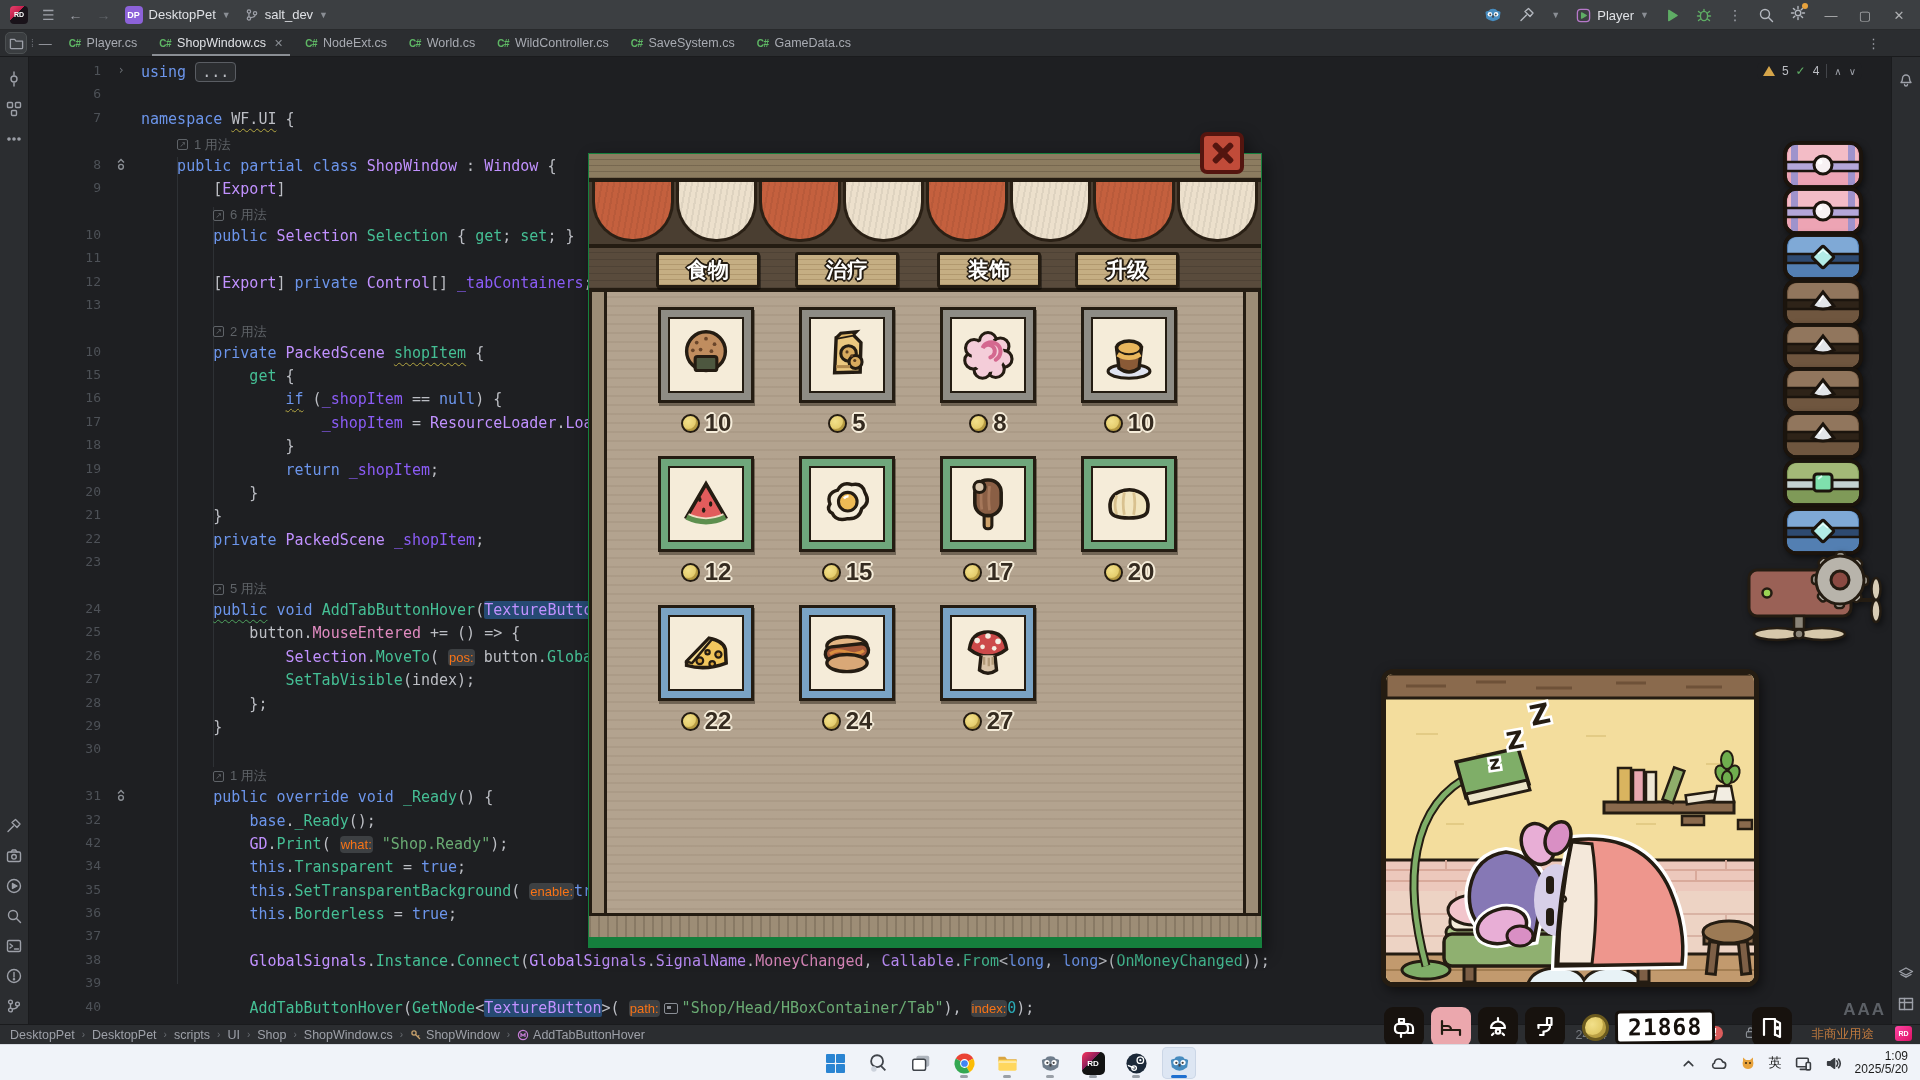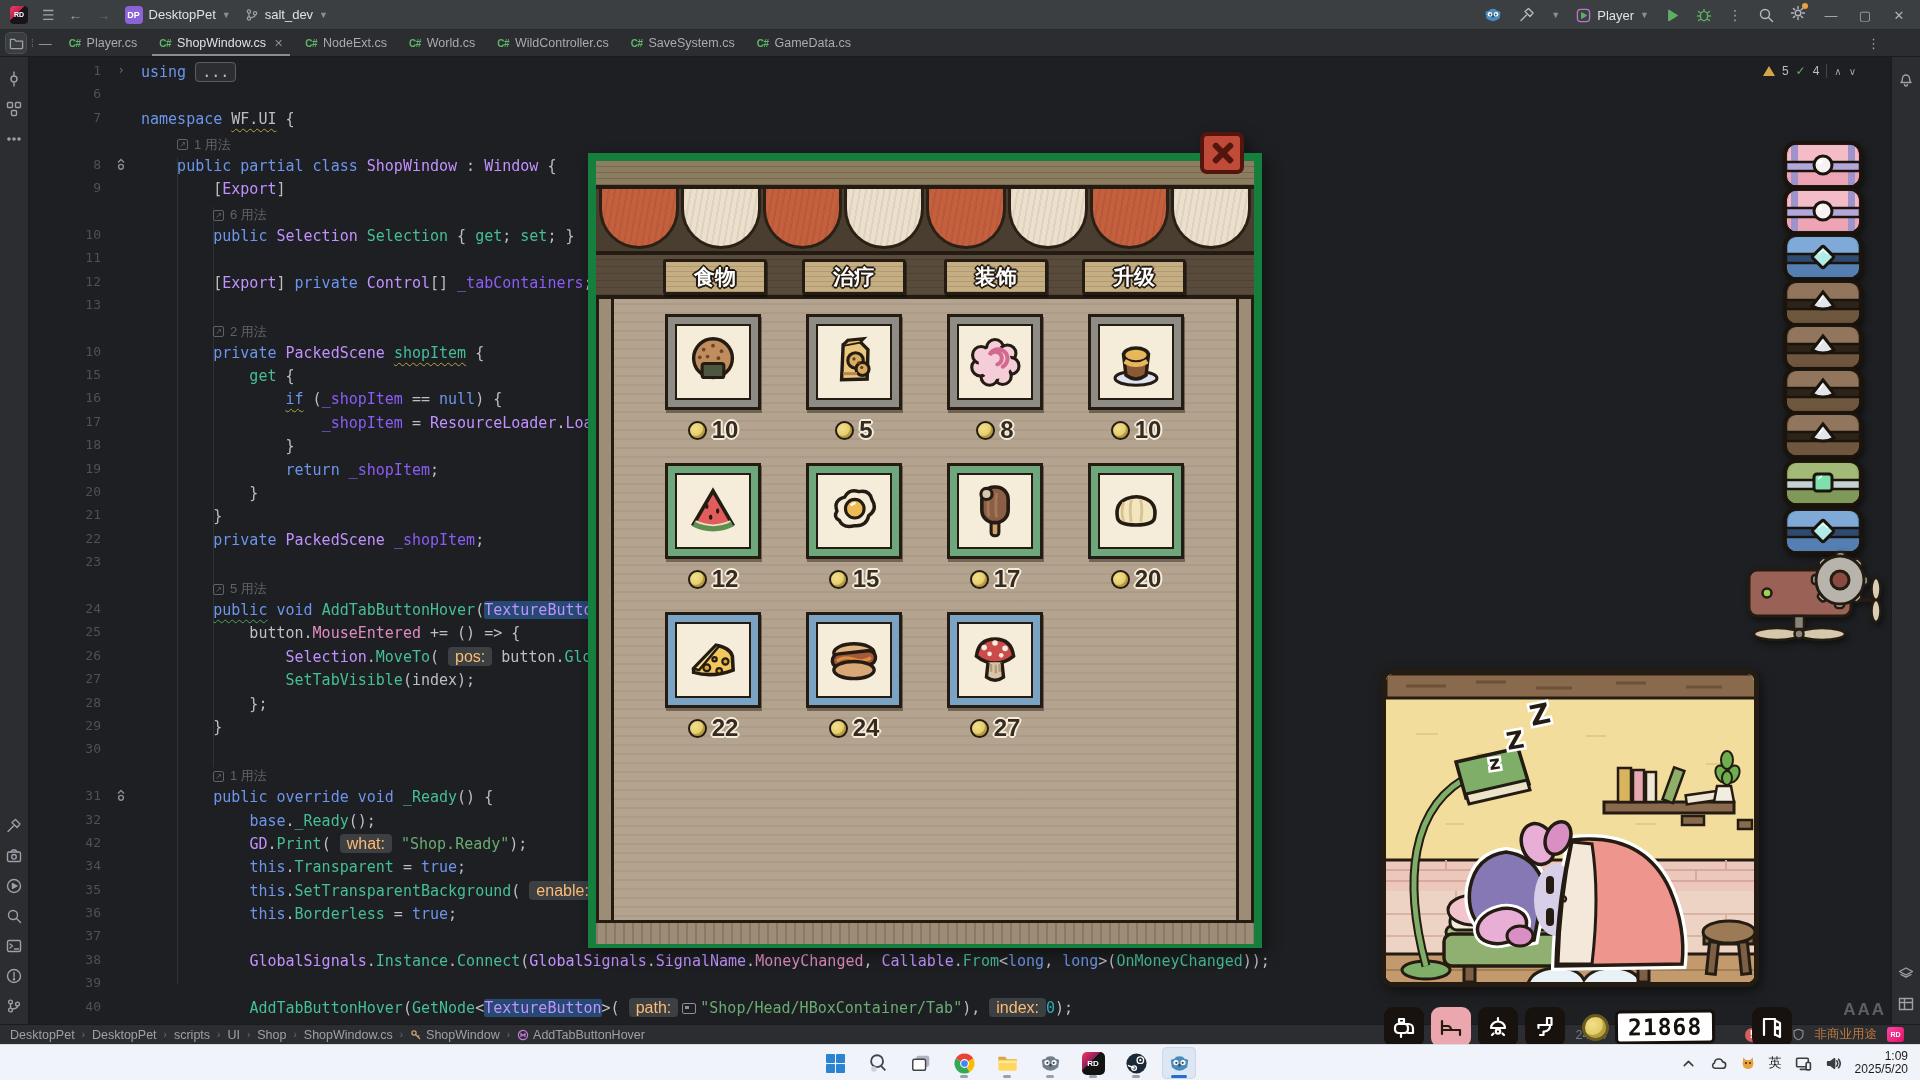--- a/index.html
+++ b/index.html
@@ -48,39 +48,39 @@
   .ln{width:72px;text-align:right;color:#4D5157;font-size:13px;flex:none}
   .gic{width:40px;flex:none;text-align:center;color:#8a8e94;font-size:11px}
   .cd{white-space:pre}
   .tk-k{color:#6C95EB}.tk-t{color:#C191FF}.tk-m{color:#45BF95}.tk-s{color:#6AAB73}
   .tk-e{color:#E08BC0}.tk-f{color:#8b5cf6}.tk-p{color:#BCBEC4}.tk-n{color:#2AACB8}
   .tk-ky{color:#6C95EB;text-decoration:underline wavy #B3A642 1px;text-underline-offset:4px}
   .tk-kg{color:#6C95EB;text-decoration:underline wavy #4FA45F 1px;text-underline-offset:4px}
   .tk-uy{color:#BCBEC4;text-decoration:underline wavy #B3A642 1px;text-underline-offset:4px}
   .tk-my{color:#45BF95;text-decoration:underline wavy #B3A642 1px;text-underline-offset:4px}
   .tk-thl{color:#C191FF;background:#264A73;border-radius:2px}
-  .tk-hint{background:#3D4043;color:#fdba74;border-radius:4px;padding:1px 7px;font-size:16px;font-family:"Liberation Sans",sans-serif}
+  .tk-hint{background:#3D4043;color:#f97316;border-radius:4px;padding:1px 1px;font-size:13px;font-family:"Liberation Sans",sans-serif}
   .tk-fold{border:1px solid #5A5D63;background:#2B2D30;color:#BCBEC4;border-radius:4px;padding:0 6px}
   .tk-scene{display:inline-block;width:14px;height:11px;border:1.5px solid #8A8E95;border-radius:2px;margin:0 4px;vertical-align:middle;position:relative}
   .tk-scene::after{content:"";position:absolute;left:2px;top:2px;width:4px;height:3px;background:#8A8E95}
   .annrow{color:#5F6368;font-size:13px;font-family:"Liberation Sans",sans-serif;display:flex;align-items:center}
   .ann-ic{display:inline-block;width:11px;height:11px;border:1px solid #5F6368;border-radius:2px;margin-right:6px;font-size:8px;line-height:10px;text-align:center;color:#5F6368}
   #inspect{position:absolute;right:28px;top:5px;display:flex;align-items:center;gap:7px;color:#BCBEC4;font-size:12px;background:#1E1F22;padding:2px 6px;border-radius:6px}
   .warn-tri{width:0;height:0;border-left:6px solid transparent;border-right:6px solid transparent;border-bottom:10px solid #D5A54A}
   .ok-check{color:#5FAD65;font-size:12px}
   .insp-sep{width:1px;height:14px;background:#43454a}
   #stripe{position:absolute;right:0;top:57px;bottom:56px;width:30px;z-index:2}
   .mark{position:absolute;left:8px;width:9px;height:3px;border-radius:1px}
 
   
   #statusbar{position:absolute;left:0;bottom:36px;width:1920px;height:20px;background:#2B2D30;border-top:1px solid #1a1b1d;display:flex;align-items:center;font-size:12.5px;color:#9DA0A8;z-index:5}
   #crumbs{display:flex;align-items:center;gap:7px;padding-left:10px}
   .crumb{display:flex;align-items:center;gap:4px}
   .crumb-sep{color:#6a6e73;font-size:10px}
-  .sb-right{position:absolute;right:16px;display:flex;align-items:center;gap:10px}
+  .sb-right{position:absolute;right:8px;display:flex;align-items:flex-start;gap:21px}
   .sb-mid{position:absolute;left:1552px;display:flex;align-items:center;gap:13px;color:#787c82}
   .err-badge{width:14px;height:14px;border-radius:50%;background:#DB5C5C;color:#fff;font-size:10px;font-weight:bold;text-align:center;line-height:14px}
   .license{color:#C07A3E}
   .rd-badge{width:17px;height:15px;border-radius:3px;background:linear-gradient(135deg,#ff45a4,#dd1265);color:#fff;font-size:7px;font-weight:bold;display:flex;align-items:center;justify-content:center}
   #aaa{position:absolute;right:34px;bottom:60px;color:#5c6066;font-size:17px;font-weight:bold;letter-spacing:2px;z-index:6}
 
   
   #taskbar{position:absolute;left:0;bottom:0;width:1920px;height:36px;background:#f0f3f9;border-top:1px solid #d9dce3;z-index:40}
   #tb-apps{position:absolute;left:818px;top:0;height:36px;display:flex;align-items:center;gap:9px}
   .app{width:34px;height:32px;display:flex;align-items:center;justify-content:center;position:relative;border-radius:5px}
@@ -93,21 +93,21 @@
   .ime{font-size:13px;color:#1b1b1b}
   #clock{text-align:right;font-size:12px;color:#1b1b1b;line-height:13px;padding-right:8px}
 
   
   #shop{position:absolute;left:588px;top:132px;width:680px;height:820px;z-index:20;filter:drop-shadow(4px 6px 8px rgba(0,0,0,.45))}
   #shop-close{position:absolute;left:612px;top:0;width:44px;height:42px;background:#c14b39;border:4px solid #54150f;border-radius:7px;z-index:3;display:flex;align-items:center;justify-content:center}
   #shop-close .xx{position:relative;width:24px;height:24px}
   #shop-close .xx::before,#shop-close .xx::after{content:"";position:absolute;left:10px;top:-1px;width:6px;height:26px;background:#54150f;border-radius:2px}
   #shop-close .xx::before{transform:rotate(45deg)}
   #shop-close .xx::after{transform:rotate(-45deg)}
-  #shop-frame{position:absolute;left:0;top:21px;width:674px;height:795px;border:8px solid #15803d;background:#15803d}
+  #shop-frame{position:absolute;left:0;top:21px;width:674px;height:795px;border:1px solid #15803d;background:#15803d}
   .board{height:28px;background:#8c7c60 repeating-linear-gradient(0deg,rgba(42,32,21,.22) 0 1px,transparent 1px 6px);border-bottom:4px solid #241c12}
   .awning{height:66px;background:#4a3e31;border-bottom:4px solid #241c12;display:flex;padding:0 2px}
   .scallop{flex:1;height:60px;border:3px solid #2a2015;border-top:none;border-radius:0 0 40px 40px;margin:0 1px;background-image:repeating-linear-gradient(100deg,rgba(0,0,0,.06) 0 2px,transparent 2px 6px)}
   .sc-red{background-color:#c4603e}
   .sc-white{background-color:#ece0cc}
   .tabband{height:44px;background:#594b3c repeating-linear-gradient(0deg,rgba(0,0,0,.12) 0 1px,transparent 1px 7px);border-bottom:4px solid #241c12;position:relative}
   .shoptab{position:absolute;top:4px;width:104px;height:36px;background:#c5ae83 repeating-linear-gradient(0deg,rgba(120,90,50,.25) 0 1px,transparent 1px 5px);border:3px solid #241c12;border-radius:3px;box-shadow:1px 2px 0 rgba(0,0,0,.4);display:flex;align-items:center;justify-content:center;font-size:21px;font-weight:bold;color:#fff;text-shadow:-2px 0 0 #241c12,2px 0 0 #241c12,0 -2px 0 #241c12,0 2px 0 #241c12,-1px -1px 0 #241c12,1px 1px 0 #241c12,-1px 1px 0 #241c12,1px -1px 0 #241c12}
   .shopbody{position:relative;height:645px;background:#b3a38f repeating-linear-gradient(0deg,rgba(80,60,40,.08) 0 2px,transparent 2px 9px)}
   .rail{position:absolute;top:0;bottom:0;width:18px;background:#9d8d76;border-left:3px solid #241c12;border-right:3px solid #241c12}
   .rail.l{left:0}.rail.r{right:0}

